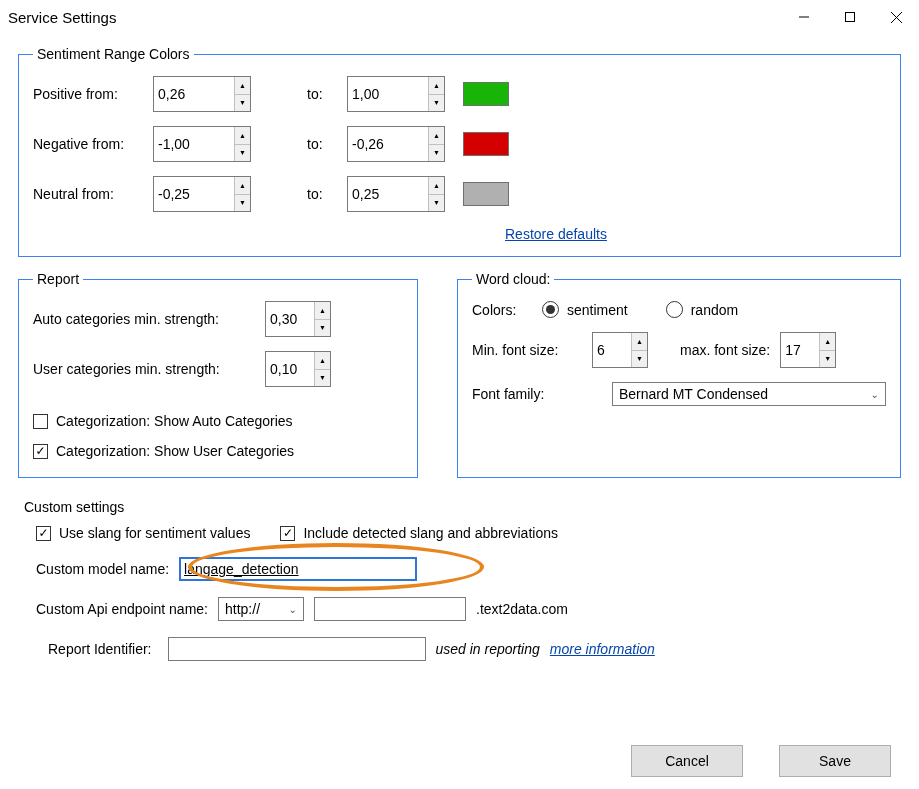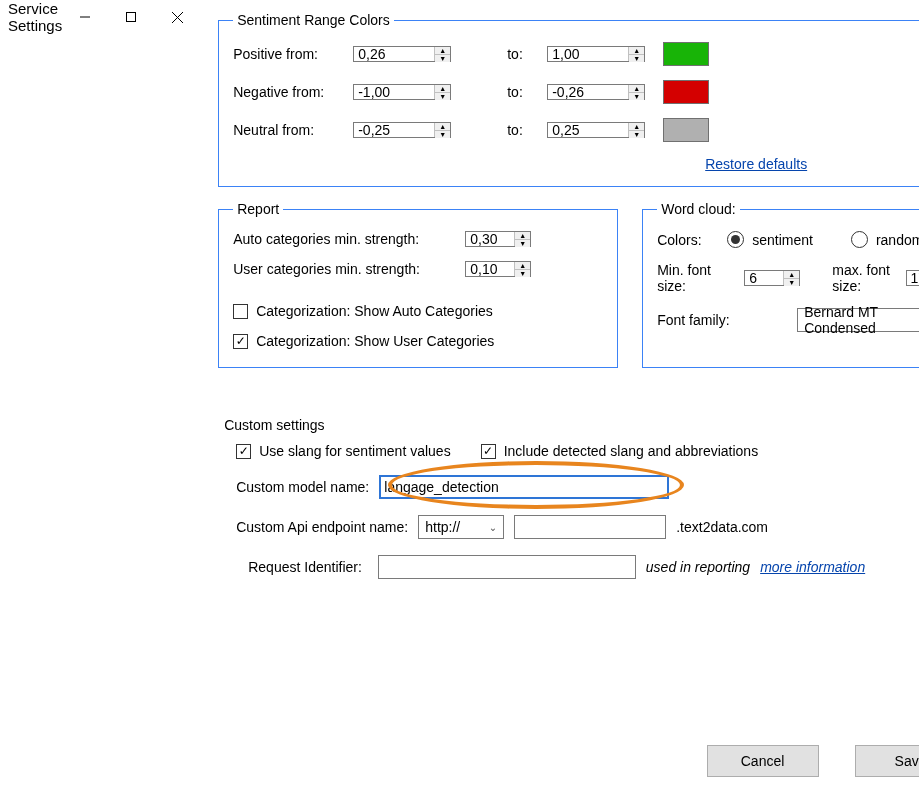--- a/index.html
+++ b/index.html
@@ -8,21 +8,21 @@
     padding: 0;
     font-family: "Segoe UI", Tahoma, sans-serif;
     font-size: 14px;
     background: #fff;
     color: #000;
   }
   .window {
     width: 919px;
     height: 789px;
     display: flex;
-    flex-direction: row;
+    flex-direction: column;
     background: #fff;
   }
   .titlebar {
     height: 34px;
     display: flex;
     align-items: center;
     justify-content: space-between;
     padding: 0 0 0 8px;
   }
   .titlebar-title { font-size: 15px; }
@@ -54,21 +54,21 @@
     display: flex;
     align-items: center;
     margin-bottom: 14px;
   }
   .row:last-child { margin-bottom: 0; }
   .label-col { width: 120px; }
   .to-col { width: 40px; text-align: left; margin-left: 56px; }
   .spinner {
     display: inline-flex;
     border: 1px solid #7a7a7a;
-    height: 16px;
+    height: 36px;
     background: #fff;
   }
   .spinner input {
     border: none;
     outline: none;
     width: 80px;
     padding: 0 4px;
     font-size: 14px;
     font-family: inherit;
   }
@@ -85,21 +85,21 @@
   }
   .spin-btns div:first-child { border-bottom: 1px solid #c0c0c0; }
   .swatch {
     width: 46px; height: 24px;
     border: 1px solid #707070;
     margin-left: 18px;
   }
   .restore-link { color: #0645ad; text-decoration: underline; cursor: pointer; margin-left: 472px; }
   .two-col {
     display: flex;
-    gap: 24px;
+    gap: 39px;
   }
   .two-col > fieldset:first-child { flex: 0 0 400px; }
   .two-col > fieldset:last-child { flex: 1; }
   .chk-row { display:flex; align-items:center; gap:8px; margin-bottom: 8px; }
   .chk {
     width: 15px; height: 15px;
     border: 1px solid #333;
     display:flex; align-items:center; justify-content:center;
     font-size: 12px; line-height: 1;
   }
@@ -122,21 +122,20 @@
     height: 24px;
     display:flex; align-items:center; justify-content:space-between;
     padding: 0 6px 0 6px;
     background:#fff;
   }
   .sel .arrow { font-size: 10px; color:#555; }
   .custom-box {
     border: none;
     border-top: 1px solid transparent;
     padding: 6px 6px 6px 6px;
-    margin-top: 28px;
   }
   .custom-legend { font-size:14px; margin-bottom: 10px; display:block; }
   .cs-row { display:flex; align-items:center; margin-bottom: 16px; gap: 10px; position:relative; }
   .text-input {
     border: 1px solid #7a7a7a;
     height: 24px;
     padding: 0 4px;
     font-size: 14px;
     font-family: inherit;
     outline: none;
@@ -347,36 +346,36 @@
         </div>
         <div class="chk-row" style="margin:0">
           <div class="chk">✓</div>
           <span>Include detected slang and abbreviations</span>
         </div>
       </div>
 
 
       <div class="cs-row" style="margin-left:12px">
         <span>Custom model name:</span>
-        <input class="text-input focused" style="width: 290px;" value="langage_detection">
+        <input class="text-input focused" style="width: 238px; text-decoration: underline;" value="langage_detection">
         <div class="ellipse-annot" style="left:152px; top:-14px; width:296px; height:48px;"></div>
       </div>
 
       <div class="cs-row" style="margin-left:12px">
         <span>Custom Api endpoint name:</span>
         <div class="sel" style="width:86px">
           <span>http://</span>
           <span class="arrow">⌄</span>
         </div>
         <input class="text-input" style="width: 152px;" value="">
         <span>.text2data.com</span>
       </div>
 
       <div class="cs-row" style="margin-left:24px; margin-bottom:4px">
-        <span>Request Identifier:</span>
+        <span>Report Identifier:</span>
         <input class="text-input" style="width: 258px; margin-left: 6px;" value="">
         <span class="italic">used in reporting</span>
         <span class="italic link-blue">more information</span>
       </div>
     </div>
 
     <div class="footer-btns">
       <div class="btn">
           <span>Cancel</span>
         </div>

